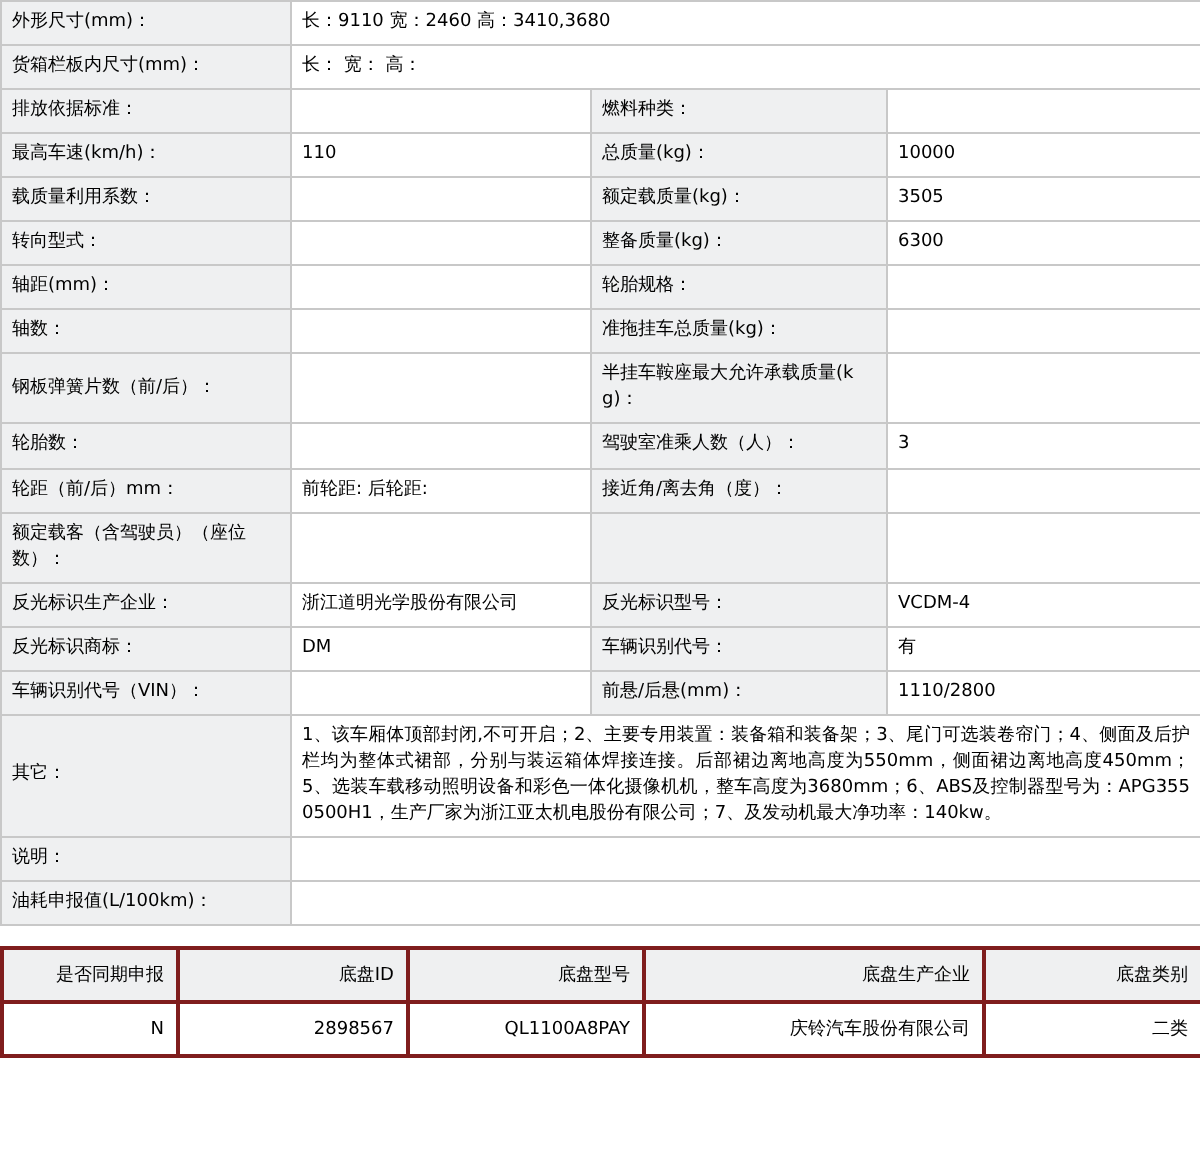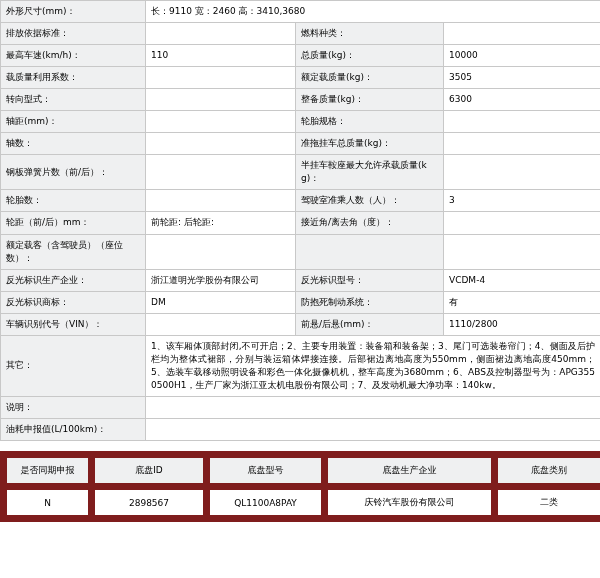--- a/index.html
+++ b/index.html
@@ -48,23 +48,23 @@
   .col-v2 { width: 157px; }
   
   table.chassis {
     border-collapse: collapse;
     table-layout: fixed;
     width: 600px;
     font-size: 9px;
     margin-top: 10px;
   }
   table.chassis td, table.chassis th {
-    border: 7px solid #7f1d1d;
+    border: 2px solid #7f1d1d;
     padding: 6px 6px;
-    text-align: center;
+    text-align: right;
     vertical-align: middle;
     font-weight: normal;
   }
   table.chassis thead td {
     background: #eff0f1;
     color: #000;
     font-size: 9px;
   }
   table.chassis tbody td {
     background: #ffffff;
@@ -93,20 +93,24 @@
         <col class="col-l2">
         <col class="col-v2">
     </colgroup>
     <tbody>
 
       <tr>
         <td class="label">外形尺寸(mm)：</td>
         <td class="value" colspan="3">长：9110 宽：2460 高：3410,3680</td>
       </tr>
 
+      <tr>
+        <td class="label">货箱栏板内尺寸(mm)：</td>
+        <td class="value" colspan="3">长： 宽： 高：</td>
+      </tr>
 
       <tr>
         <td class="label">排放依据标准：</td>
         <td class="value"></td>
         <td class="label">燃料种类：</td>
         <td class="value"></td>
       </tr>
 
       <tr>
         <td class="label">最高车速(km/h)：</td>
@@ -174,21 +178,21 @@
       <tr>
         <td class="label">反光标识生产企业：</td>
         <td class="value">浙江道明光学股份有限公司</td>
         <td class="label">反光标识型号：</td>
         <td class="value">VCDM-4</td>
       </tr>
 
       <tr>
         <td class="label">反光标识商标：</td>
         <td class="value">DM</td>
-        <td class="label">防抱死制动系统：</td>
+        <td class="label">车辆识别代号：</td>
         <td class="value">有</td>
       </tr>
 
       <tr>
         <td class="label">车辆识别代号（VIN）：</td>
         <td class="value"></td>
         <td class="label">前悬/后悬(mm)：</td>
         <td class="value">1110/2800</td>
       </tr>
 

